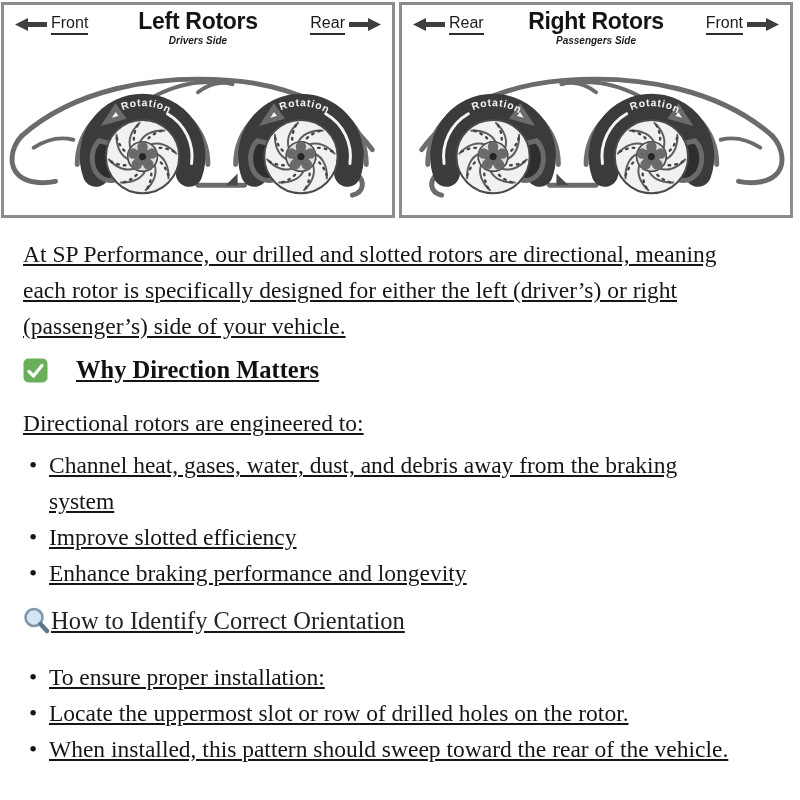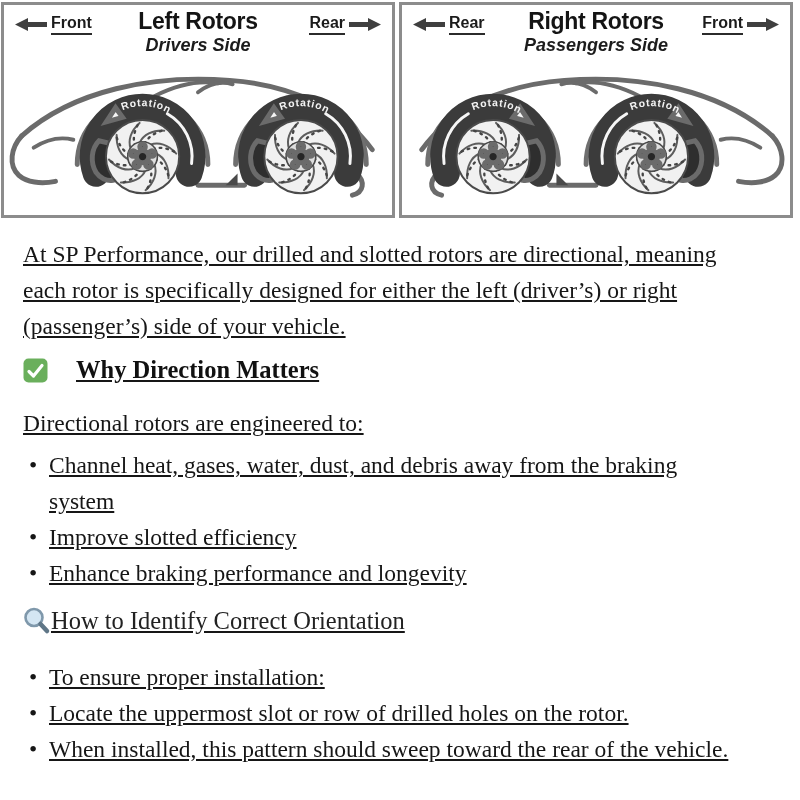--- a/index.html
+++ b/index.html
@@ -6,23 +6,23 @@
   .page{position:relative;width:800px;height:800px;background:#ffffff;overflow:hidden;
         font-family:"Liberation Serif", serif;color:#161616;}
 
   
   .diagram{display:flex;gap:4px;padding:2px 1px;}
   .panel{position:relative;width:394px;height:216px;border:3px solid #8c8c8c;
          box-sizing:border-box;background:#fff;overflow:hidden;}
   .panel-title{position:absolute;top:5px;left:0;right:0;text-align:center;
                font-family:"Liberation Sans", sans-serif;line-height:1;}
   .panel-title .t{font-size:23px;font-weight:bold;letter-spacing:-.3px;color:#141414;}
-  .panel-title .s{font-size:18px;font-weight:bold;font-style:italic;margin-top:3px;color:#1c1c1c;}
+  .panel-title .s{font-size:10px;font-weight:bold;font-style:italic;margin-top:3px;color:#1c1c1c;}
   .dir{position:absolute;top:10px;display:flex;align-items:center;gap:4px;
-       font-family:"Liberation Sans", sans-serif;font-size:16px;font-weight:bold;color:#1b1b1b;}
+       font-family:"Liberation Sans", sans-serif;font-size:16px;font-weight:normal;color:#1b1b1b;}
   .dir.left{left:11px;} .dir.right{right:11px;}
   .dir-text{border-bottom:2.5px solid #2b2b2b;padding-bottom:1px;line-height:1.05;}
   .arrow-svg{display:block;}
   .car-svg{position:absolute;left:0;bottom:4px;width:100%;height:150px;}
 
   
   .content{padding:16px 60px 0 23px;font-size:23.5px;line-height:36px;text-decoration:underline;}
   .intro{margin:0;}
   .sec-h1{display:flex;align-items:center;gap:28px;margin:11px 0 0;
           font-size:24.5px;font-weight:bold;line-height:30px;color:#111;}

